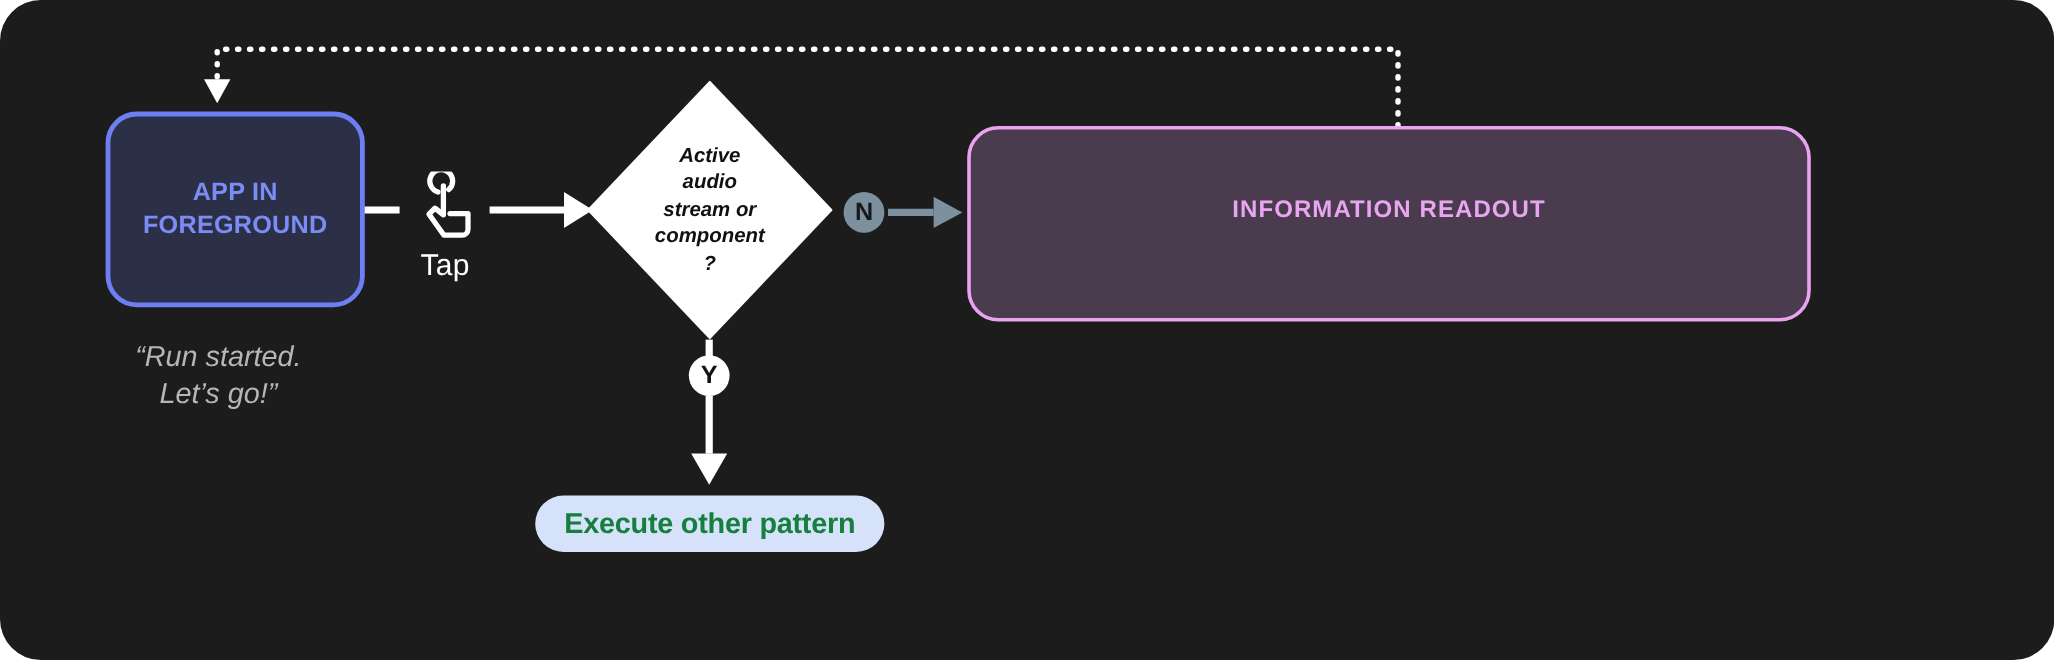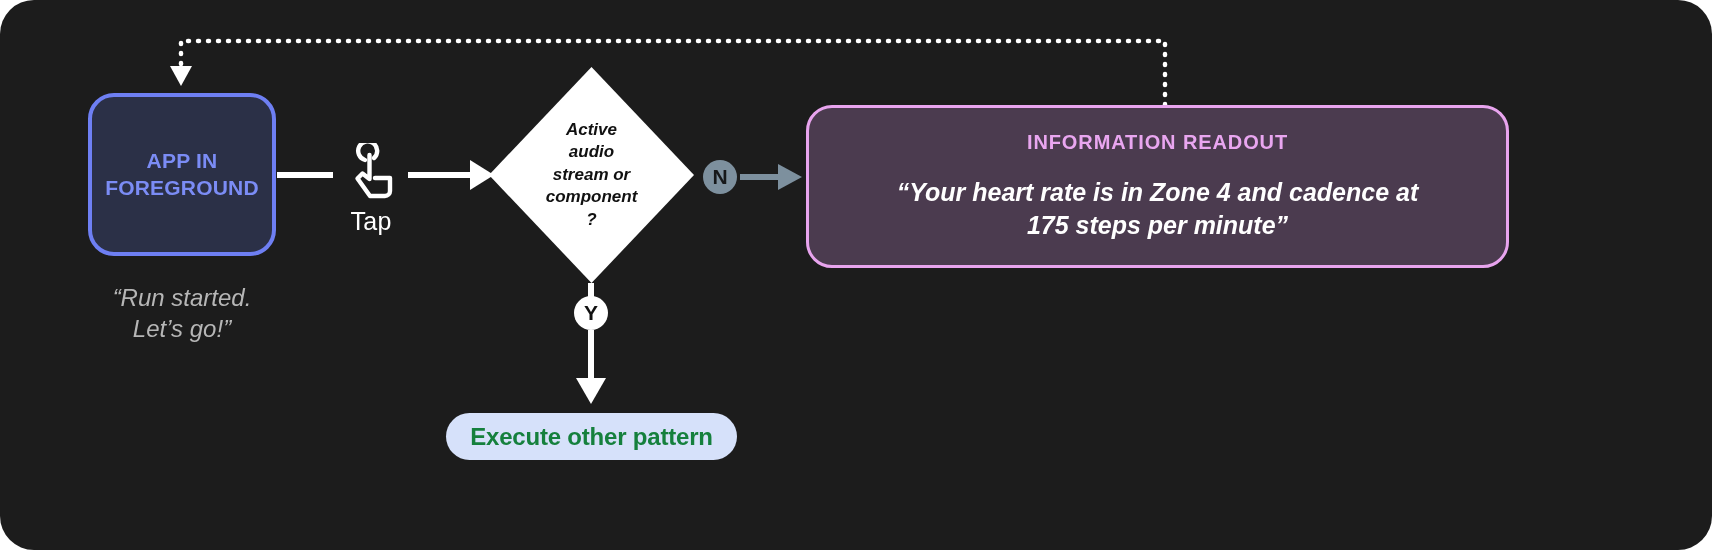--- a/index.html
+++ b/index.html
@@ -29,21 +29,21 @@
     top: 0;
     width: 1712px;
     height: 550px;
   }
 
   
   #app-node {
     position: absolute;
     left: 88px;
     top: 93px;
-    width: 188px;
+    width: 216px;
     height: 163px;
     box-sizing: border-box;
     background: #2b3047;
     border: 4px solid #6e7ff3;
     border-radius: 26px;
     display: flex;
     align-items: center;
     justify-content: center;
     text-align: center;
   }
@@ -255,21 +255,19 @@
 
   <div id="badge-no" class="branch-badge">
     <span>N</span>
   </div>
   <div id="badge-yes" class="branch-badge">
     <span>Y</span>
   </div>
 
   <div id="readout-panel">
     <div id="readout-title">INFORMATION READOUT</div>
-    <div id="readout-body" style="white-space: pre-line;">“Your heart rate is in Zone 4 and cadence at
-175 steps per minute”</div>
   </div>
 
   <div id="execute-pill">
     <span id="execute-pill-label">Execute other pattern</span>
   </div>
 
 </div>
 
 </body></html>

